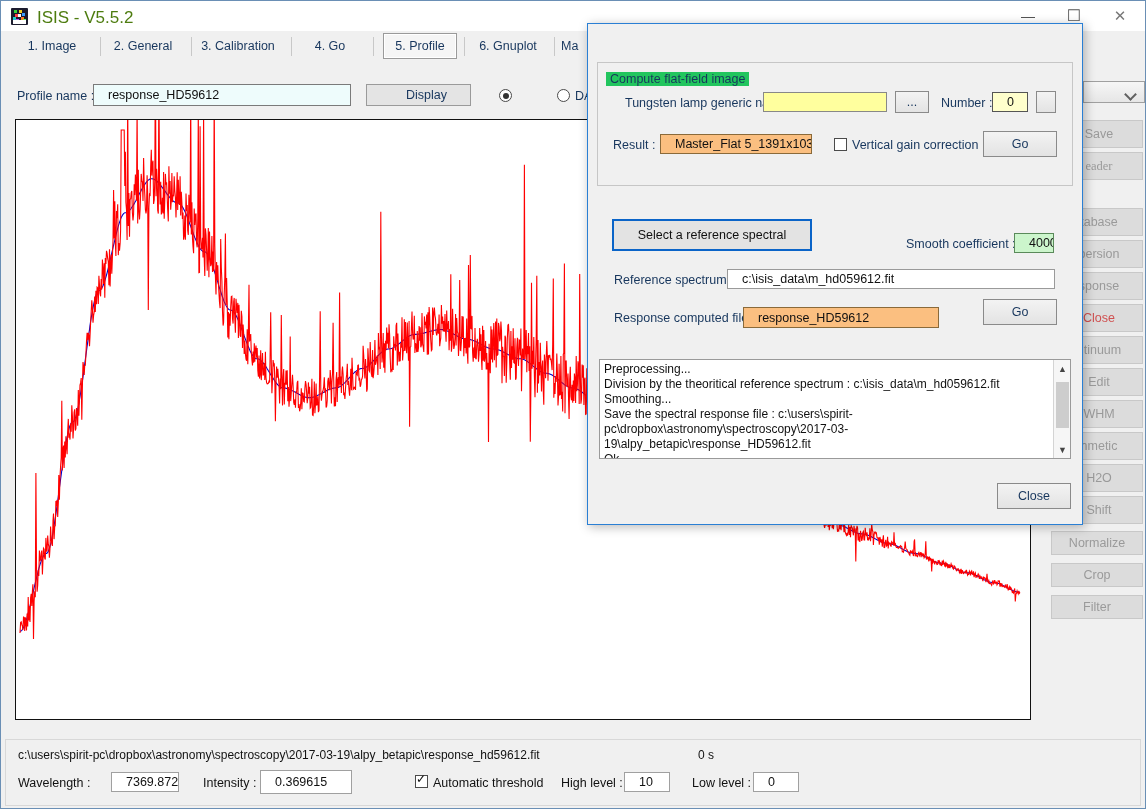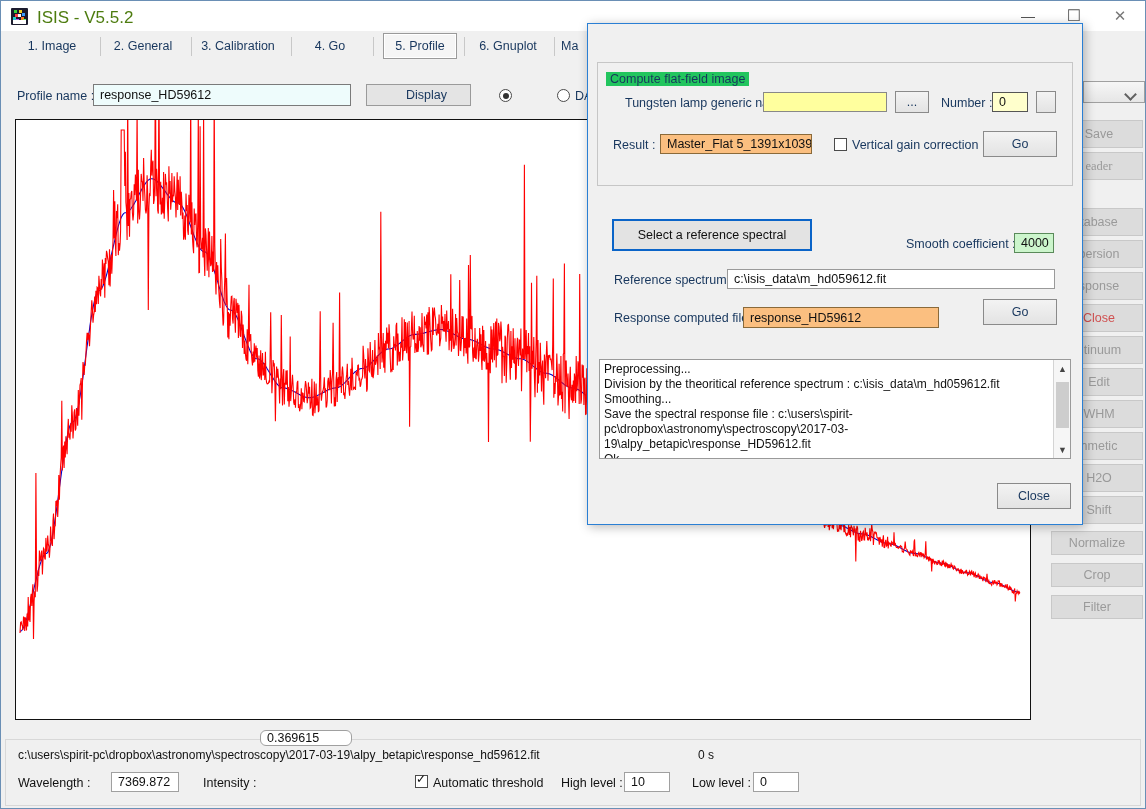--- a/index.html
+++ b/index.html
@@ -81,21 +81,21 @@
   .lblk { position: absolute; font-size: 12.5px; color: #111; }
 
   .txtbox {
     position: absolute;
     box-sizing: border-box;
     border: 1px solid #7a7a7a;
     background: #ffffff;
     font-family: "Liberation Sans", sans-serif;
     font-size: 12.5px;
     color: #111;
-    padding: 0 6px;
+    padding: 0 14px;
     display: flex; align-items: center;
     overflow: hidden; white-space: nowrap;
   }
   .txtbox.cyan { background: #eefcfc; }
   .txtbox.yellow { background: #ffff9e; border-color: #888; }
   .txtbox.lightyellow { background: #ffffcc; border-color: #555; }
   .txtbox.orange { background: #fbbf80; border-color: #8a6a3a; }
   .txtbox.green { background: #ccf5cc; border-color: #5a8a5a; }
 
   .btn {
@@ -325,21 +325,21 @@
   <div class="btn dis" style="left:1050px;top:562px;width:92px;height:24px;">Crop</div>
   <div class="btn dis" style="left:1050px;top:594px;width:92px;height:24px;">Filter</div>
 
   <div class="statusbar"></div>
   <div class="lblk" style="left:17px; top:747px; font-size:12px;">c:\users\spirit-pc\dropbox\astronomy\spectroscopy\2017-03-19\alpy_betapic\response_hd59612.fit</div>
   <div class="lblk" style="left:697px; top:747px; font-size:12px;">0 s</div>
 
   <div class="lblk" style="left:17px; top:775px;">Wavelength :</div>
   <div class="txtbox" style="left:110px; top:771px; width:68px; height:20px; border-color:#a0a0a0;">7369.872</div>
   <div class="lblk" style="left:202px; top:775px;">Intensity :</div>
-  <div class="txtbox" style="left:259px; top:729px; width:92px; height:16px; border-color:#a0a0a0;border-radius:6px;">0.369615</div>
+  <div class="txtbox" style="left:259px; top:769px; width:92px; height:24px; border-color:#a0a0a0;">0.369615</div>
   <div class="chk on" style="left:414px; top:774px;"></div>
   <div class="lblk" style="left:432px; top:775px;">Automatic threshold</div>
   <div class="lblk" style="left:560px; top:775px;">High level :</div>
   <div class="txtbox" style="left:623px; top:771px; width:46px; height:20px; border-color:#a0a0a0;">10</div>
   <div class="lblk" style="left:691px; top:775px;">Low level :</div>
   <div class="txtbox" style="left:752px; top:771px; width:46px; height:20px; border-color:#a0a0a0;">0</div>
 
   <div class="dialog">
 
     <div class="group" style="left:9px; top:38px; width:476px; height:124px;">

